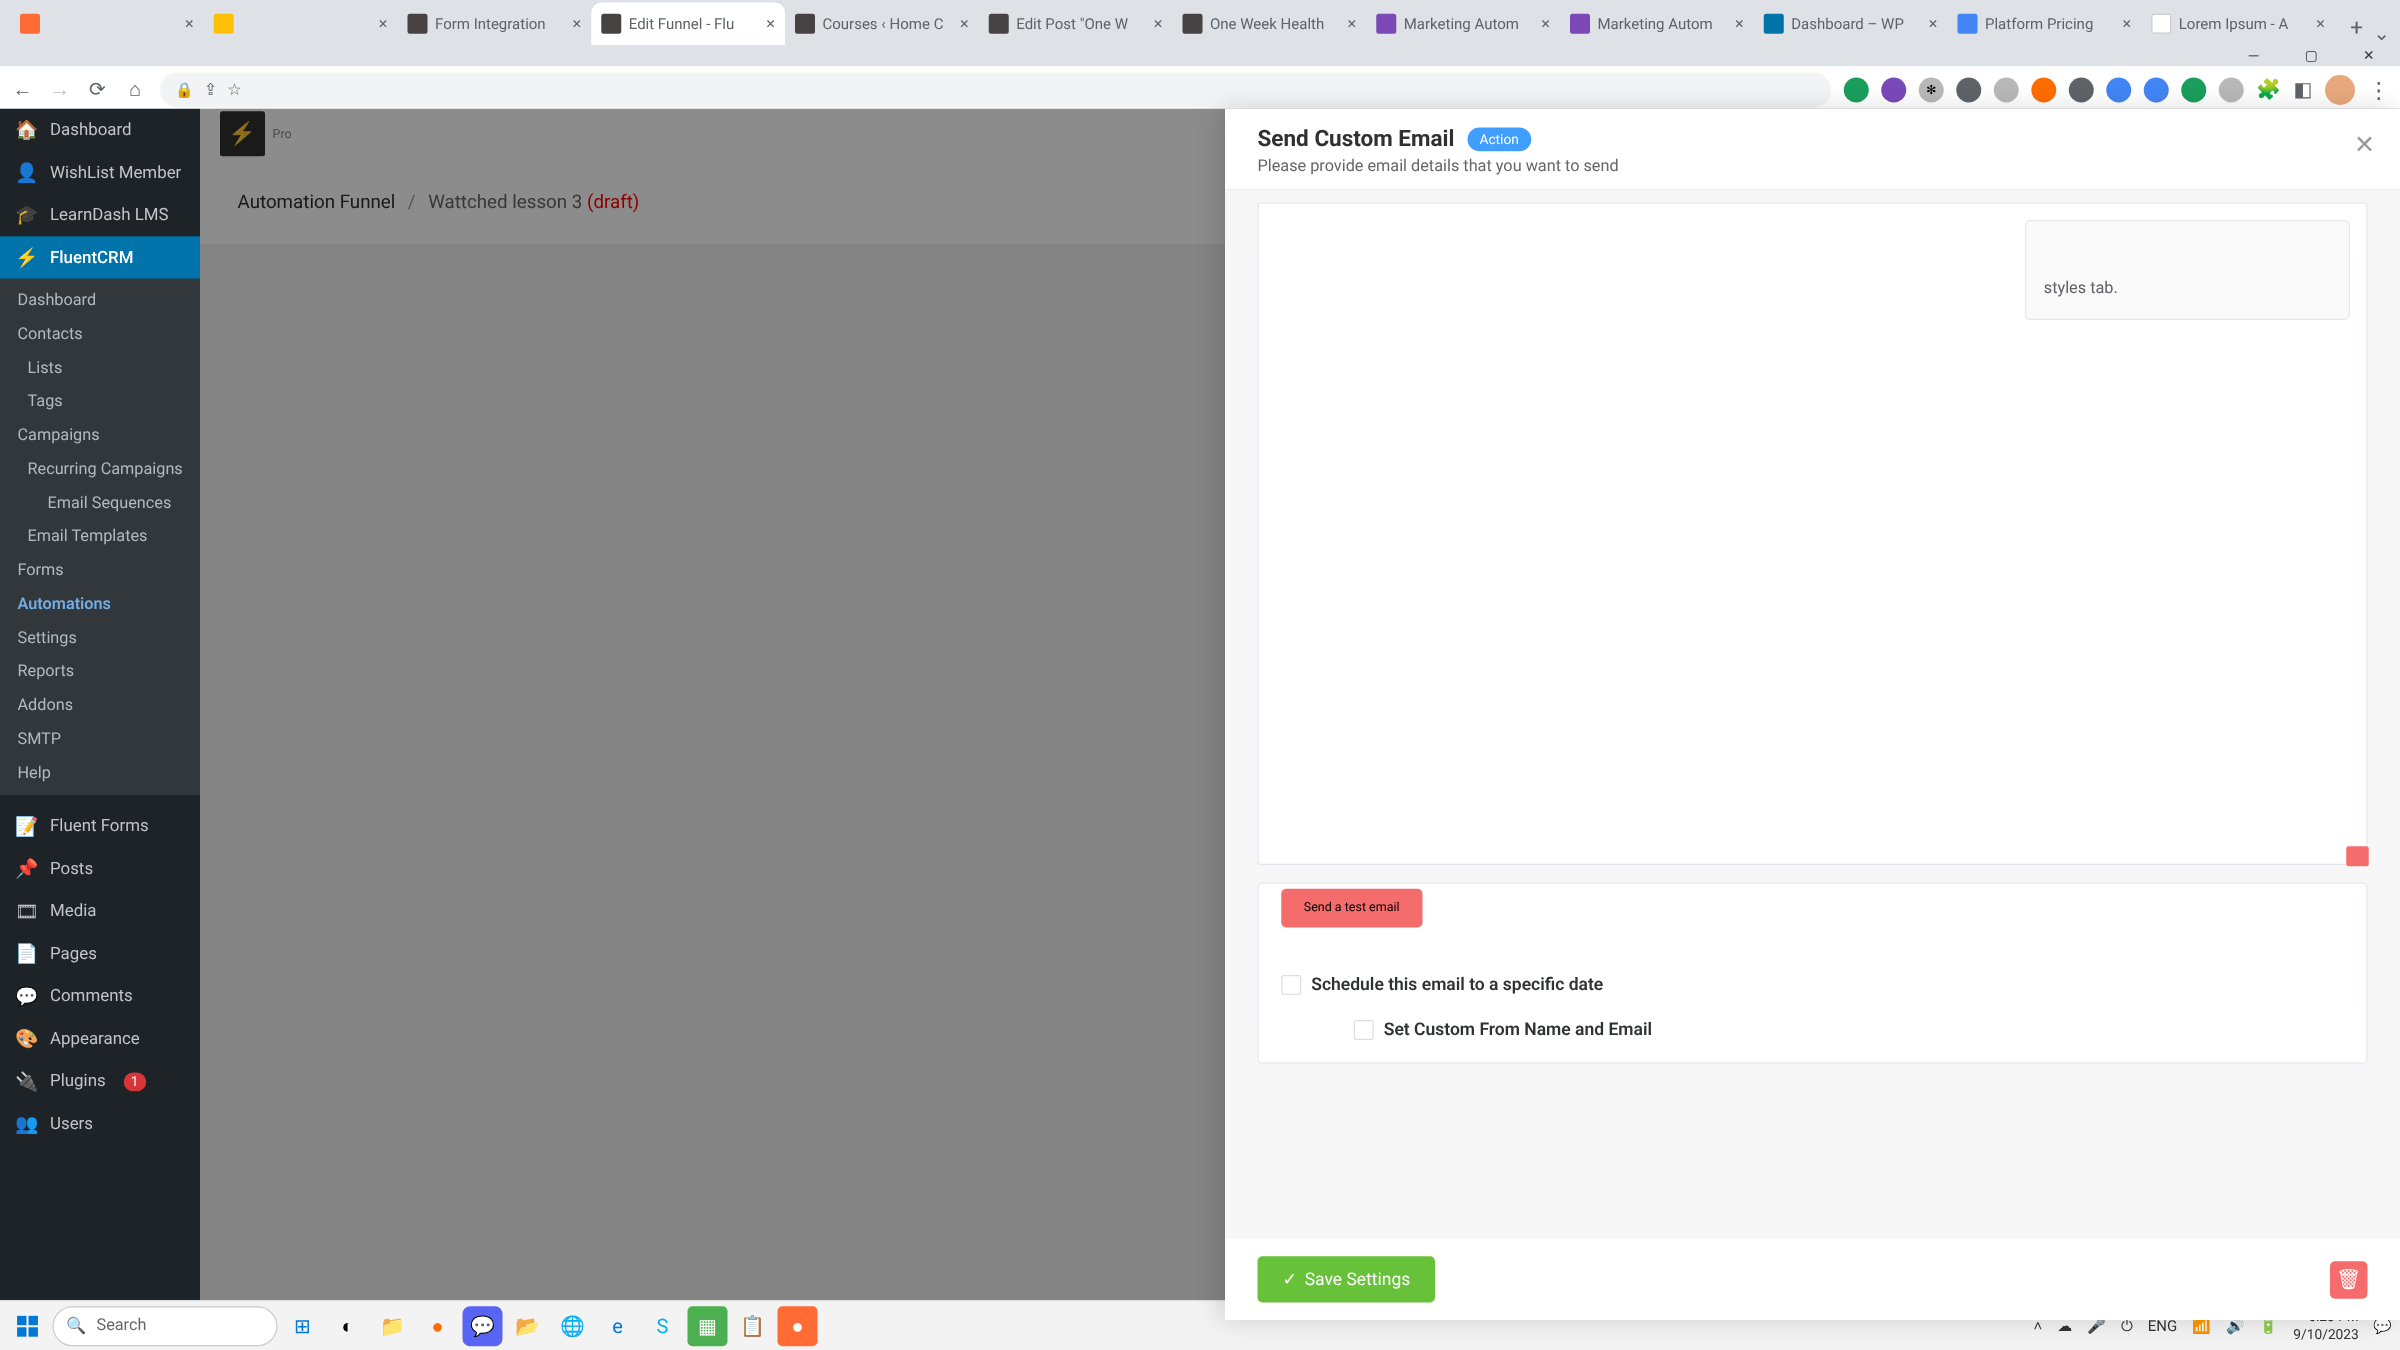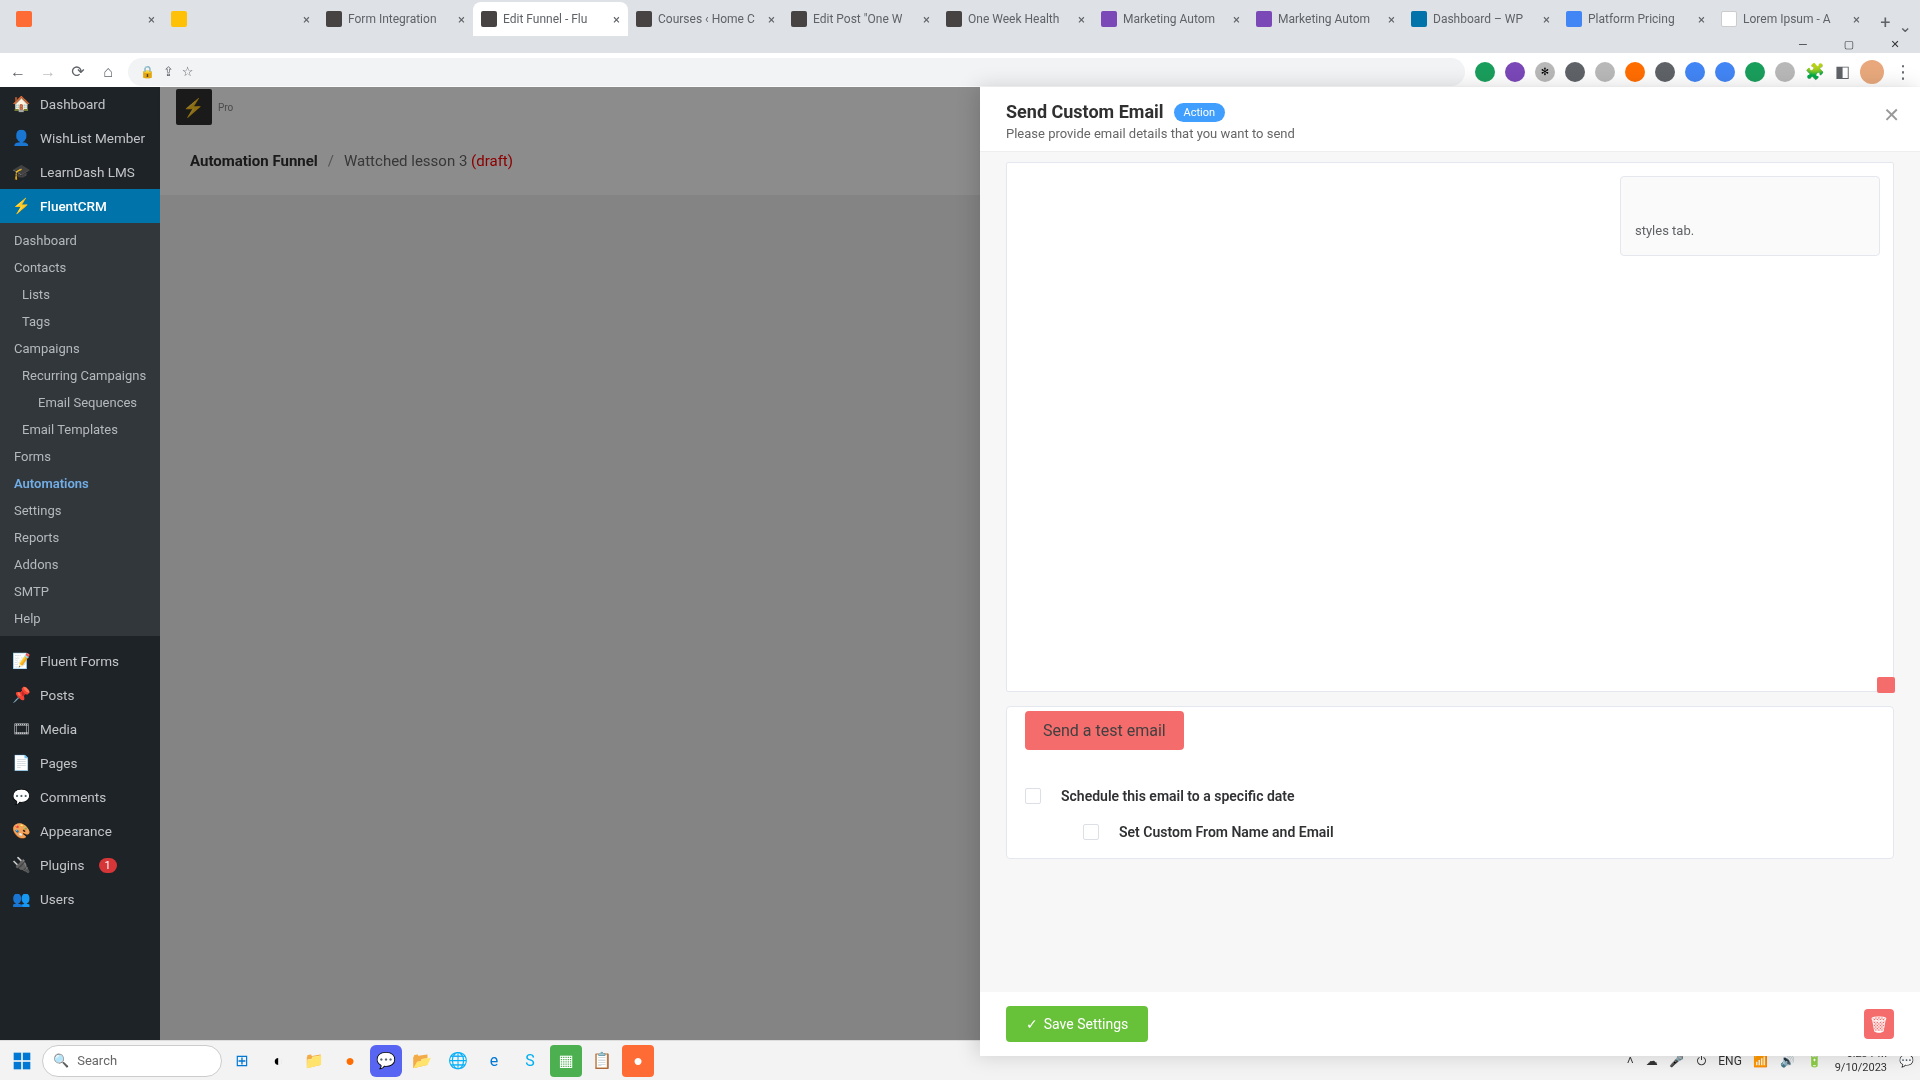--- a/index.html
+++ b/index.html
@@ -59,39 +59,39 @@
 .canvas-overlay { position: absolute; inset: 0; background: rgba(0,0,0,0.45); }
 
 
 .funnel-topbar { position: absolute; left: 160px; right: 0; top: 87px; height: 40px; background: #fff; display: flex; align-items: center; padding: 0 16px; box-shadow: 0 1px 3px rgba(0,0,0,0.08);}
 .funnel-logo { width: 36px; height: 36px; background: #303030; color:#fff; display:flex;align-items:center;justify-content:center;font-size:18px;border-radius:2px;}
 .pro-badge{font-size:10px;color:#888;margin-left:6px;}
 
 
 .breadcrumb-bar { position: absolute; left: 160px; right: 0; top: 127px; height: 68px; background: #fff; display:flex; align-items:center; padding: 0 30px; font-size: 15px; color: #303030;}
 .breadcrumb-bar .sep{margin:0 10px;color:#999;}
-.bold{font-weight:700;}
+.bold{font-weight:400;}
 .draft{color:#ff0000;}
 
 
 .slideover { position: absolute; right: 0; top: 87px; width: 940px; bottom: 24px; background: #fff; box-shadow: -4px 0 20px rgba(0,0,0,0.15); display: flex; flex-direction: column; z-index: 100;}
 .slide-header { padding: 14px 26px 10px; border-bottom: 1px solid #eee; position:relative;}
 .slide-title { font-size: 18px; font-weight: 700; color: #303030; display:inline-block;}
 .action-pill { background: #409eff; color: #fff; font-size: 11px; padding: 3px 10px; border-radius: 10px; margin-left:6px; vertical-align:2px;}
 .slide-sub { font-size: 13px; color: #666; margin-top: 4px; }
 .slide-close { position: absolute; right: 20px; top: 16px; font-size: 20px; color: #999; cursor:pointer;}
 
 .slide-body { flex: 1; overflow: auto; padding: 10px 26px 24px; background:#f7f7f7;}
 .card { background: #fff; border: 1px solid #e4e7ed; border-radius: 4px; padding: 18px; margin-bottom: 14px; }
 .editor-area { height: 530px; border: 1px solid #e4e7ed; border-radius: 2px; margin-bottom: 14px; position:relative; background:#fff;}
 .resize-handle { position: absolute; right: -2px; bottom: -2px; width: 18px; height: 16px; background: #f56c6c; border-radius:2px;}
 .side-hint { position: absolute; right: 14px; top: 14px; width: 260px; border: 1px solid #e4e7ed; background: #fafafa; border-radius: 4px; padding: 14px; font-size: 13px; color: #606266; line-height:1.5;}
 
-.test-btn { background: #f56c6c; color: #404040; border: none; padding: 10px 18px; border-radius: 4px; font-size: 16px; cursor: pointer; }
-.chk-row { display: flex; align-items: center; gap: 20px; font-size: 14px; color: #303133; font-weight:600; margin-top:10px;}
+.test-btn { background: #f56c6c; color: #000000; border: none; padding: 10px 18px; border-radius: 4px; font-size: 10px; cursor: pointer; }
+.chk-row { display: flex; align-items: center; gap: 8px; font-size: 14px; color: #303133; font-weight:600; margin-top:10px;}
 .chk-row.indent { padding-left: 58px; margin-top:20px;}
 .chk { width: 16px; height: 16px; border: 1px solid #dcdfe6; border-radius: 2px; }
 
 .slide-footer { padding: 14px 26px; display: flex; align-items: center; justify-content:space-between;}
 .save-btn { background: #67c23a; color: #fff; border: none; padding: 10px 20px; border-radius: 4px; font-size: 14px; cursor: pointer; display:flex;align-items:center;gap:6px;}
 .del-btn { width: 30px; height: 30px; background: #f56c6c; border-radius: 4px; display: flex; align-items: center; justify-content: center; color:#fff;}
 
 
 .taskbar { position: absolute; left: 0; right: 0; bottom: 0; height: 40px; background: #f3f3f3; border-top: 1px solid #ddd; display: flex; align-items: center; padding: 0 6px; }
 .tb-left { display: flex; align-items: center; gap: 4px; }

